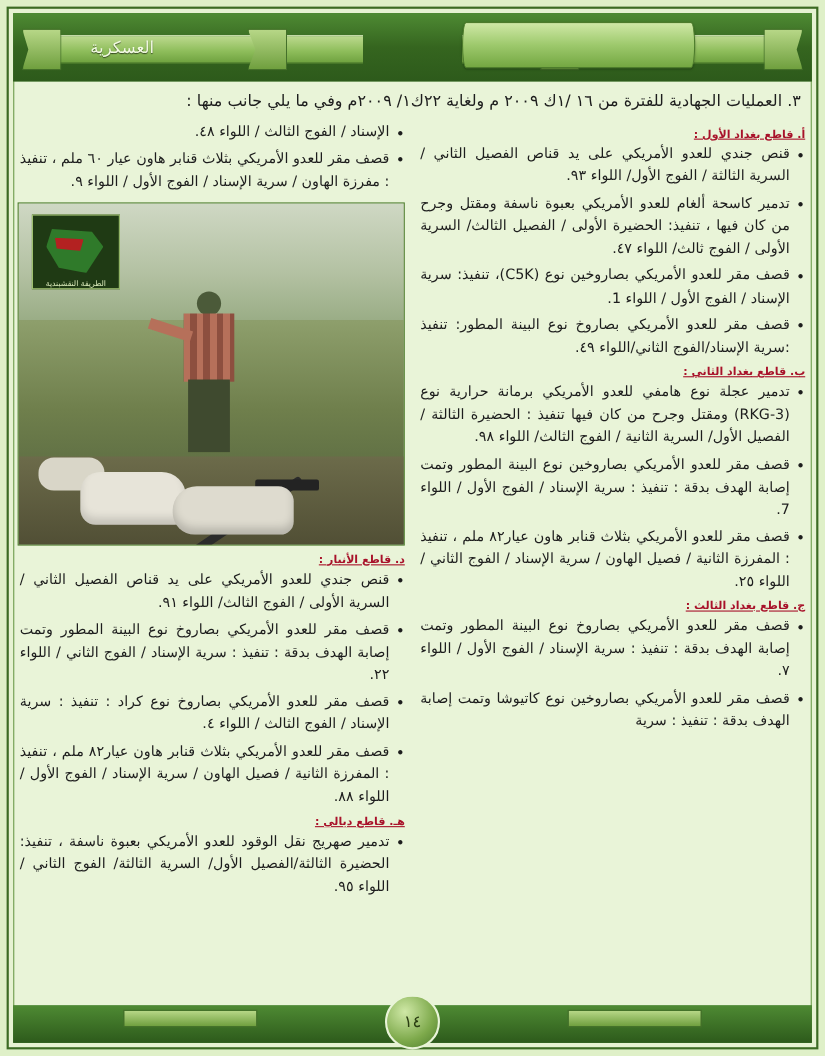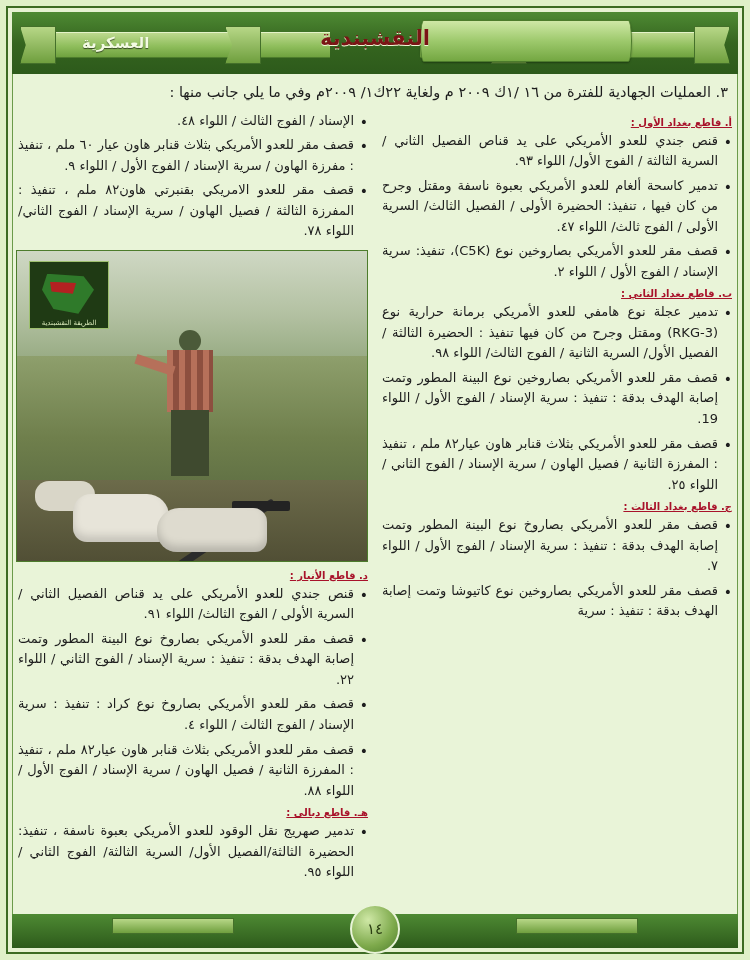--- a/index.html
+++ b/index.html
@@ -60,21 +60,21 @@
     position:absolute;top:6px;width:34px;height:36px;
     background:linear-gradient(180deg,#b7d787,#6f9f3e);
     border:1px solid #44702a;
   }
   .tail-a{left:8px;clip-path:polygon(0 0,100% 0,100% 100%,0 100%,16% 50%);}
   .tail-b{right:8px;clip-path:polygon(0 0,100% 0,84% 50%,100% 100%,0 100%);}
   .tail-c{left:50%;margin-left:-150px;clip-path:polygon(0 0,100% 0,100% 100%,0 100%,20% 50%);}
   .tail-d{left:50%;margin-left:116px;clip-path:polygon(0 0,100% 0,80% 50%,100% 100%,0 100%);}
   .hdr-text{
     position:absolute;top:0;height:62px;display:flex;align-items:center;
-    font-weight:bold;color:#f3fbe3;
+    font-weight:normal;color:#f3fbe3;
     text-shadow:0 1px 1px rgba(0,0,0,.6);
     font-size:15px;
     z-index:4;
   }
   .hdr-issue{right:30px;margin-top:44px;}
   .hdr-unit{left:70px;}
   .hdr-title{
     position:absolute;left:50%;transform:translateX(-50%);
     top:14px;width:210px;text-align:center;
     font-size:21px;font-weight:bold;color:#7a1515;
@@ -207,59 +207,58 @@
     <div class="ribbon">
       <div class="rib-band rib-left"></div>
       <div class="rib-band rib-right"></div>
       <div class="rib-tail tail-a"></div>
       <div class="rib-tail tail-b"></div>
       <div class="rib-tail tail-c"></div>
       <div class="rib-tail tail-d"></div>
       <div class="rib-center"></div>
     </div>
     <div class="hdr-text hdr-issue">العدد الخامس والعشرون</div>
-    <div class="hdr-title">النقشبندية</div>
     <div class="hdr-text hdr-unit">العسكرية</div>
   </div>
 
   <div class="content">
 
     <p class="lead">٣. العمليات الجهادية للفترة من ١٦ /١ك ٢٠٠٩ م  ولغاية ٢٢ك١/ ٢٠٠٩م وفي ما يلي جانب منها :</p>
 
     <div class="cols">
 
       <div class="col">
 
         <div class="sec-title">أ. قاطع بغداد الأول :</div>
         <ul class="items">
           <li>قنص جندي للعدو الأمريكي على يد قناص الفصيل الثاني / السرية الثالثة / الفوج الأول/ اللواء ٩٣.</li>
           <li>تدمير كاسحة ألغام للعدو الأمريكي بعبوة ناسفة ومقتل وجرح من كان فيها ، تنفيذ: الحضيرة الأولى / الفصيل الثالث/ السرية الأولى / الفوج ثالث/ اللواء ٤٧.</li>
-          <li>قصف مقر للعدو الأمريكي بصاروخين نوع (C5K)، تنفيذ: سرية الإسناد / الفوج الأول / اللواء ٢.</li>
+          <li>قصف مقر للعدو الأمريكي بصاروخين نوع (C5K)، تنفيذ: سرية الإسناد / الفوج الأول / اللواء 1.</li>
+          <li>قصف مقر للعدو الأمريكي بصاروخ نوع البينة المطور: تنفيذ :سرية الإسناد/الفوج الثاني/اللواء ٤٩.</li>
         </ul>
 
         <div class="sec-title">ب. قاطع بغداد الثاني :</div>
         <ul class="items">
           <li>تدمير عجلة نوع هامفي للعدو الأمريكي برمانة حرارية نوع (RKG-3) ومقتل وجرح من كان فيها تنفيذ : الحضيرة الثالثة / الفصيل الأول/ السرية الثانية / الفوج الثالث/ اللواء ٩٨.</li>
-          <li>قصف مقر للعدو الأمريكي بصاروخين نوع البينة المطور وتمت إصابة الهدف بدقة : تنفيذ : سرية الإسناد / الفوج الأول / اللواء 19.</li>
+          <li>قصف مقر للعدو الأمريكي بصاروخين نوع البينة المطور وتمت إصابة الهدف بدقة : تنفيذ : سرية الإسناد / الفوج الأول / اللواء 7.</li>
           <li>قصف مقر للعدو الأمريكي بثلاث قنابر هاون عيار٨٢ ملم ، تنفيذ : المفرزة الثانية / فصيل الهاون / سرية الإسناد / الفوج الثاني / اللواء ٢٥.</li>
         </ul>
 
         <div class="sec-title">ج. قاطع بغداد الثالث :</div>
         <ul class="items">
           <li>قصف مقر للعدو الأمريكي بصاروخ نوع البينة المطور وتمت إصابة الهدف بدقة : تنفيذ : سرية الإسناد / الفوج الأول / اللواء ٧.</li>
           <li>قصف مقر للعدو الأمريكي بصاروخين نوع كاتيوشا وتمت إصابة الهدف بدقة : تنفيذ : سرية</li>
         </ul>
       </div>
 
       <div class="col">
 
         <ul class="items">
           <li>الإسناد / الفوج الثالث / اللواء ٤٨.</li>
           <li>قصف مقر للعدو الأمريكي بثلاث قنابر هاون عيار ٦٠ ملم ، تنفيذ : مفرزة الهاون / سرية الإسناد / الفوج الأول / اللواء ٩.</li>
-          <li>قصف مقر للعدو الامريكي بقنبرتي هاون٨٢ ملم ، تنفيذ : المفرزة الثالثة / فصيل الهاون / سرية الإسناد / الفوج الثاني/ اللواء ٧٨.</li>
         </ul>
 
         <div class="photo">
           <div class="ph-sky"></div>
           <div class="ph-field"></div>
           <div class="ph-dirt"></div>
           <div class="ph-logo">
             <div class="shape"></div>
             <div class="red"></div>
             <span>الطريقة النقشبندية</span>

